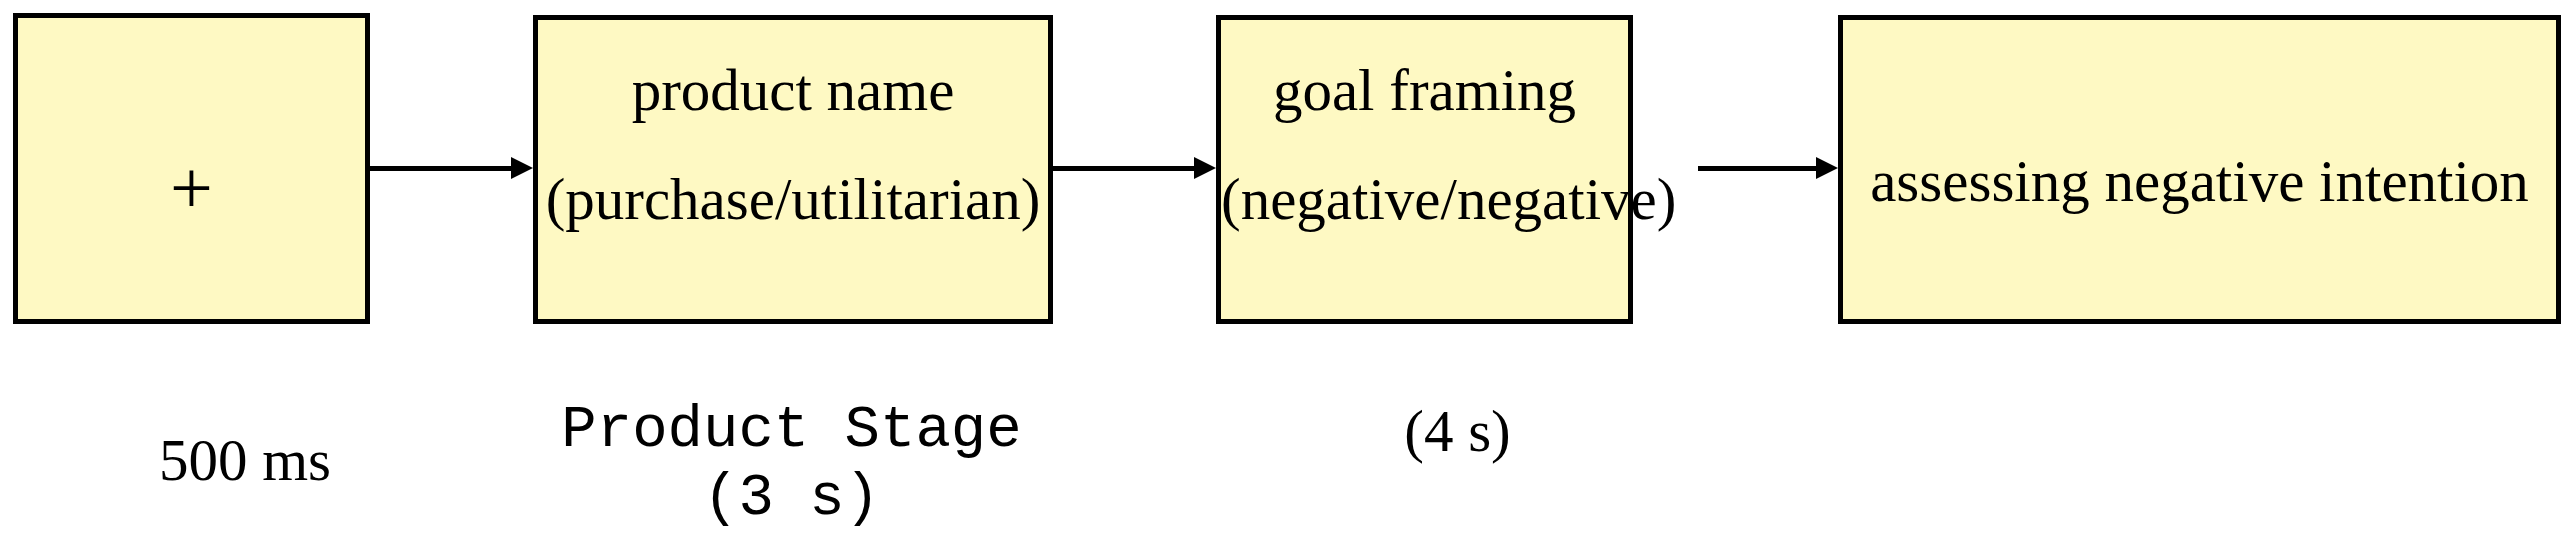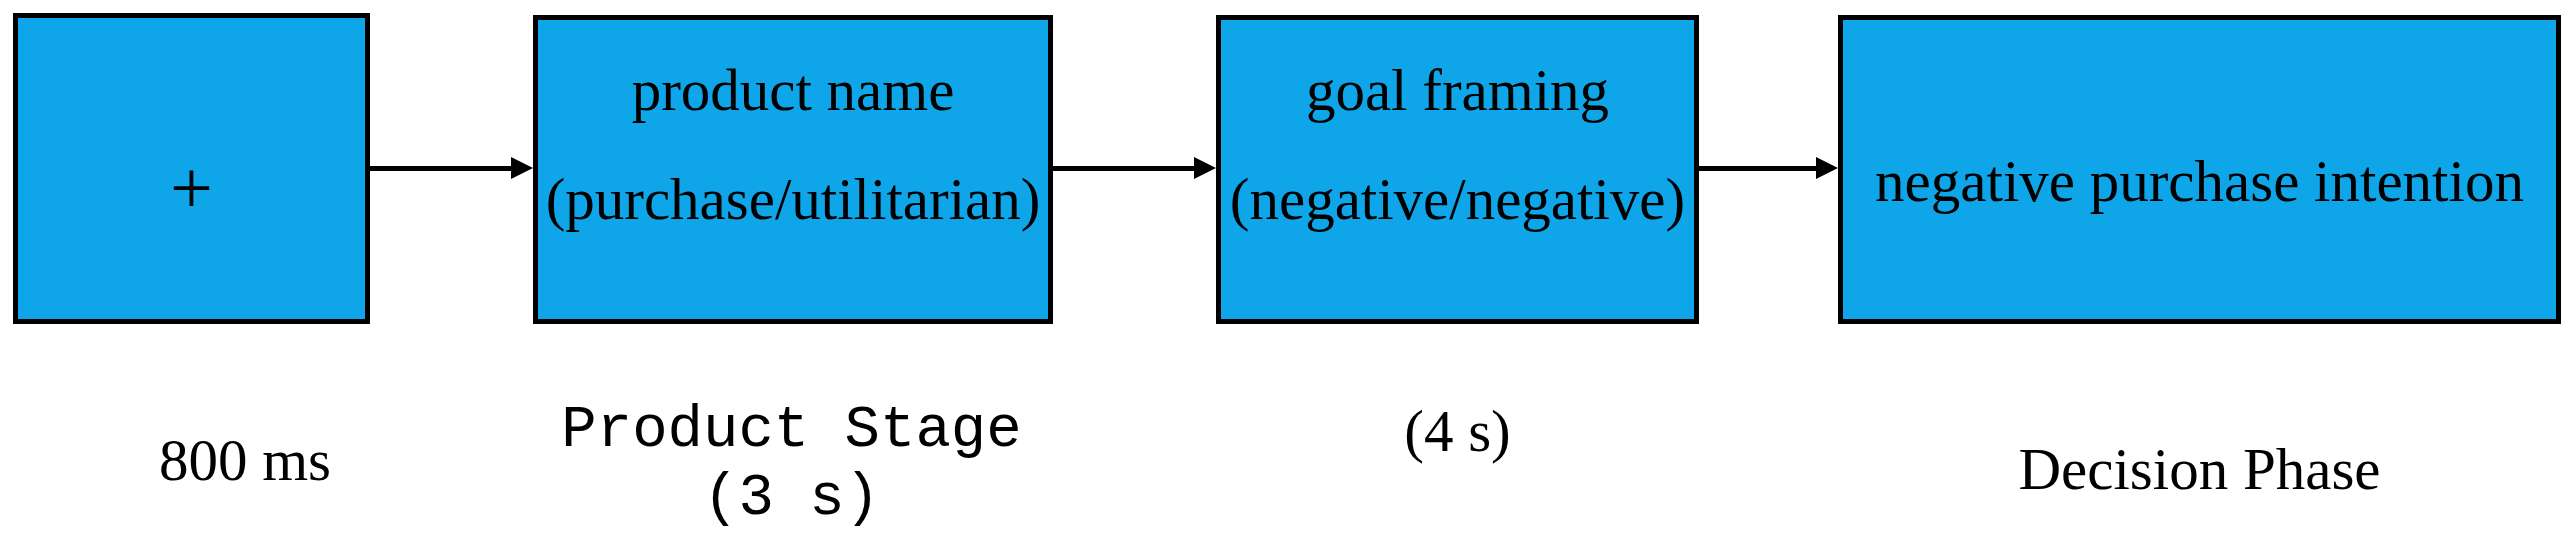--- a/index.html
+++ b/index.html
@@ -17,26 +17,26 @@
     color: #000000;
   }
 
   
   .box {
     position: absolute;
     top: 14.5px;
     height: 309px;
     box-sizing: border-box;
     border: 5px solid #000000;
-    background: #0ea5e9;
+    background: #fef9c3;
     text-align: center;
   }
   .box1 { left: 13px;   width: 357px; top: 13px; height: 311px; padding-top: 115px; }
   .box2 { left: 533px;  width: 520px; padding-top: 16.7px; }
-  .box3 { left: 1216px; width: 483px; padding-top: 16.7px; text-align: center; }
+  .box3 { left: 1216px; width: 417px; padding-top: 16.7px; text-align: center; }
   .box4 { left: 1838px; width: 723px; padding-top: 107px; }
 
   .box .line {
     display: block;
     font-size: 59px;
     line-height: 109px;
     white-space: nowrap;
   }
   .box1 .fix {
     display: block;
@@ -116,34 +116,31 @@
     <span class="line">goal framing</span>
     <span class="line">(negative/negative)</span>
   </div>
 
   <div class="arrow a3">
     <div class="shaft"></div>
     <div class="head"></div>
   </div>
 
   <div class="box box4">
-    <span class="line">negative purchase intention</span>
+    <span class="line">assessing negative intention</span>
   </div>
 
   <div class="caption cap1">
-    <span class="cline">800 ms</span>
+    <span class="cline">500 ms</span>
   </div>
 
   <div class="caption cap2">
     <span class="cline">Product Stage</span>
     <span class="cline">(3 s)</span>
   </div>
 
   <div class="caption cap3">
     <span class="cline">(4 s)</span>
   </div>
 
-  <div class="caption cap4">
-    <span class="cline">Decision Phase</span>
-  </div>
 
 </div>
 
 
 </body></html>

